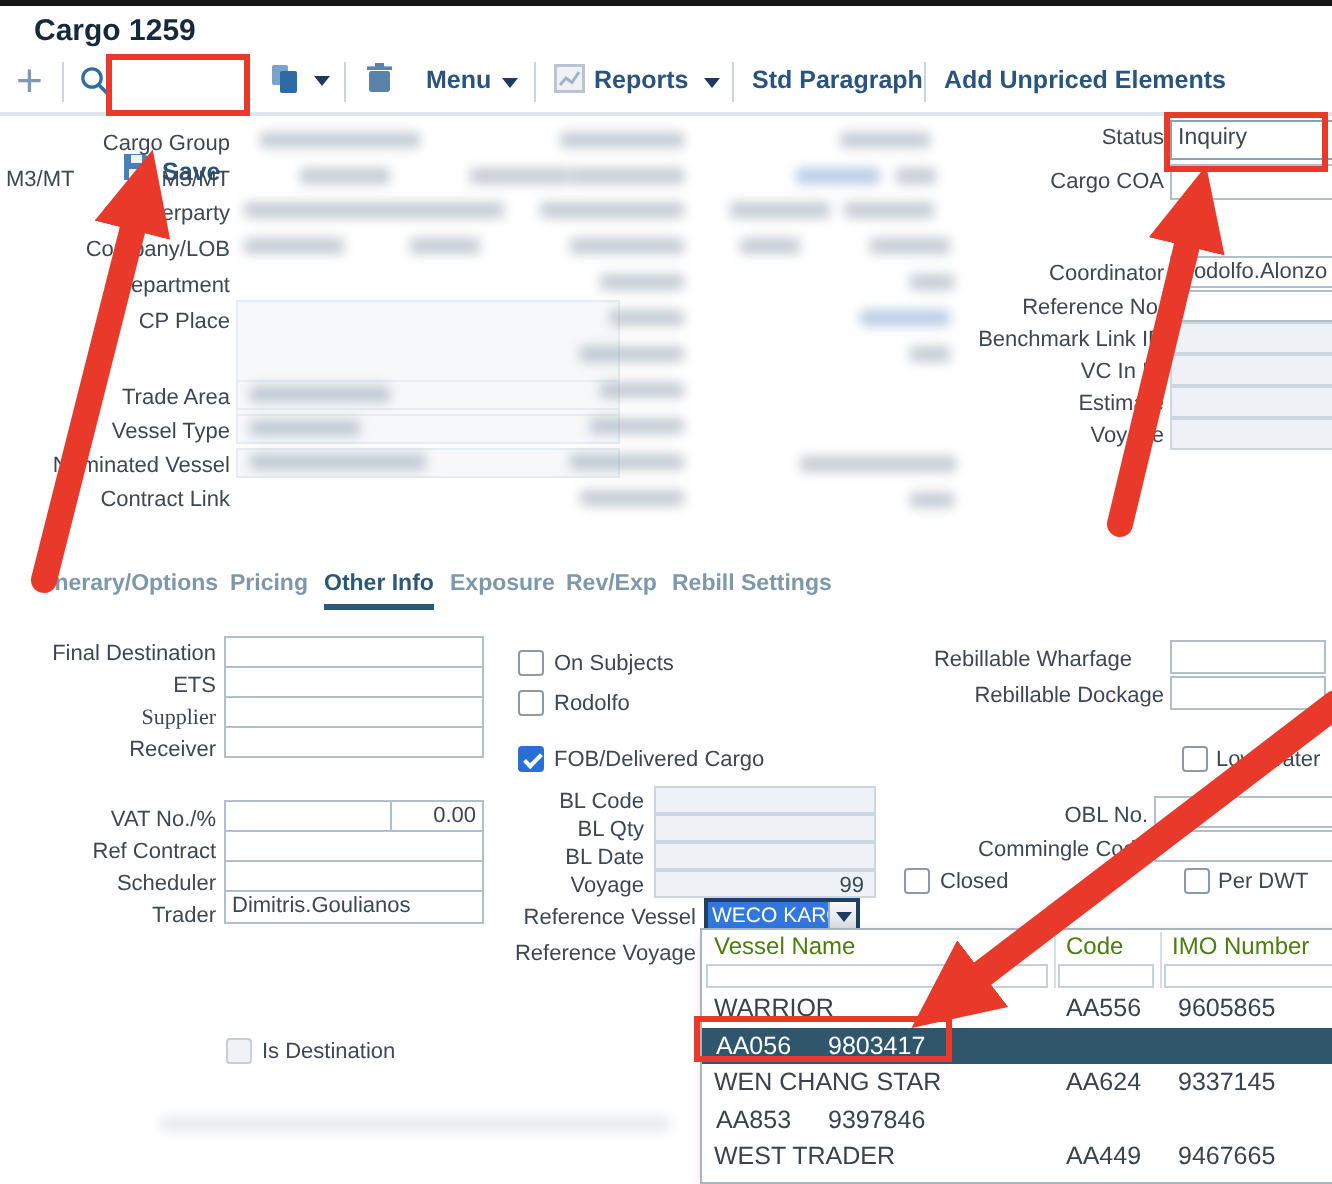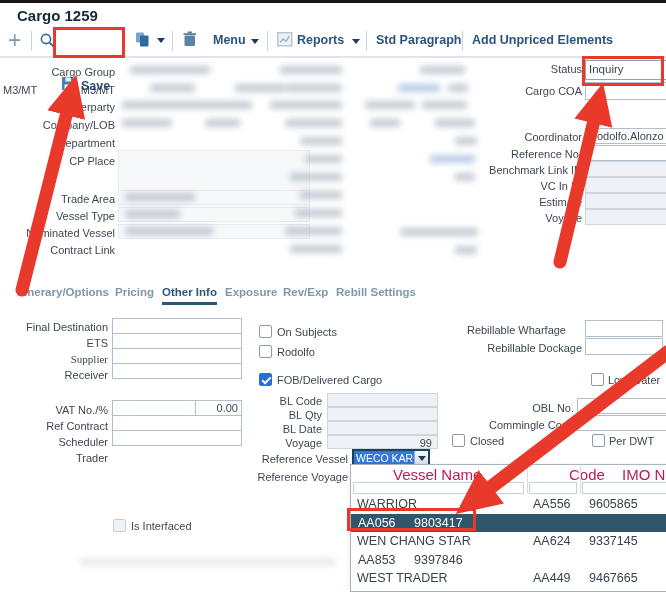--- a/index.html
+++ b/index.html
@@ -24,21 +24,21 @@
   .caret { position:absolute; width:0; height:0; border-left:4px solid transparent; border-right:4px solid transparent; border-top:5px solid #1e3a5f; }
   .tab { position:absolute; top:286px; font-size:11.5px; font-weight:600; color:#7e98ab; white-space:nowrap; cursor:default; }
   .tab.active { color:#2b5876; font-weight:700; padding-bottom:4px; border-bottom:3px solid #2b5876; }
   .redbox { position:absolute; border:3px solid #e8392b; z-index:8; pointer-events:none; }
   .b { position:absolute; height:8px; border-radius:2px; background:#94a2b0; opacity:.55; filter:blur(3px); }
   .bb { background:#7fa3d0; }
   .panelbox { position:absolute; background:#f6f8fa; border:1px solid #e6ecf1; }
   
   #vpanel { position:absolute; left:350px; top:464px; width:320px; height:128px; background:#fff;
     border:1px solid #a8b5c1; box-shadow:2px 3px 6px rgba(0,0,0,.18); z-index:5; }
-  .vhead { position:absolute; top:1px; font-size:15px; color:#be185d; white-space:nowrap;margin-left:36px; }
+  .vhead { position:absolute; top:1px; font-size:12px; color:#4d7c0f; white-space:nowrap; }
   .vfilter { position:absolute; top:17px; height:12px; background:#fff; border:1px solid #c6d0d9; }
   .vrows { position:absolute; left:0; top:30px; width:100%; }
   .vrow { display:flex; height:18.5px; line-height:18.5px; font-size:12.5px; color:#39434c; cursor:default; }
   .vrow .c1 { width:175px; padding-left:6px; overflow:hidden; white-space:nowrap; }
   .vrow .c2 { width:53px; padding-left:7px; }
   .vrow .c3 { flex:1; padding-left:10px; }
   .vrow.sel { background:#30566b; color:#fff; }
   .colsep { position:absolute; top:1px; height:28px; width:0; border-left:1px solid #d7dee5; }
   svg.arrows { position:absolute; left:0; top:0; z-index:9; pointer-events:none; }
 </style>
@@ -185,23 +185,24 @@
   <div class="inp" style="left:112px;top:363px;width:130px;height:16px;"></div>
 
   <div class="lbl r" style="left:0;top:404px;width:108px;">VAT No./%</div>
   <div class="inp" style="left:112px;top:400px;width:84px;height:16px;"></div>
   <div class="inp r" style="left:195px;top:400px;width:47px;height:16px;">0.00</div>
   <div class="lbl r" style="left:0;top:420px;width:108px;">Ref Contract</div>
   <div class="inp" style="left:112px;top:415px;width:130px;height:16px;"></div>
   <div class="lbl r" style="left:0;top:436px;width:108px;">Scheduler</div>
   <div class="inp" style="left:112px;top:430px;width:130px;height:16px;"></div>
   <div class="lbl r" style="left:0;top:452px;width:108px;">Trader</div>
+  <div class="inp" style="left:112px;top:445px;width:130px;height:17px;">Dimitris.Goulianos</div>
 
   <div class="cb disabled" style="left:113px;top:519px;"></div>
-  <div class="cblbl" style="left:131px;top:520px;">Is Interfaced</div>
+  <div class="cblbl" style="left:131px;top:520px;">Is Destination</div>
 
   <div class="cb" style="left:259px;top:325px;"></div>
   <div class="cblbl" style="left:277px;top:326px;">On Subjects</div>
   <div class="cb" style="left:259px;top:345px;"></div>
   <div class="cblbl" style="left:277px;top:346px;">Rodolfo</div>
   <div class="cb checked" style="left:259px;top:373px;"></div>
   <div class="cblbl" style="left:277px;top:374px;">FOB/Delivered Cargo</div>
 
   <div class="lbl r" style="left:230px;top:395px;width:92px;">BL Code</div>
   <div class="inp dis" style="left:327px;top:393px;width:111px;height:14px;"></div>

